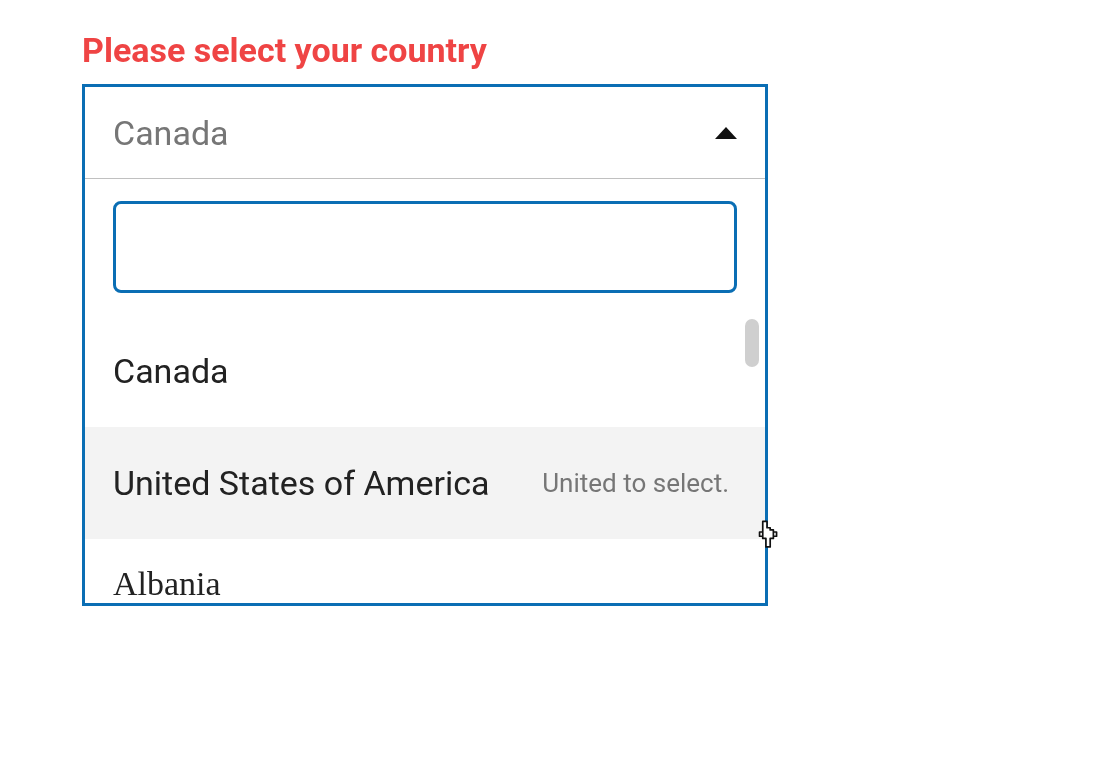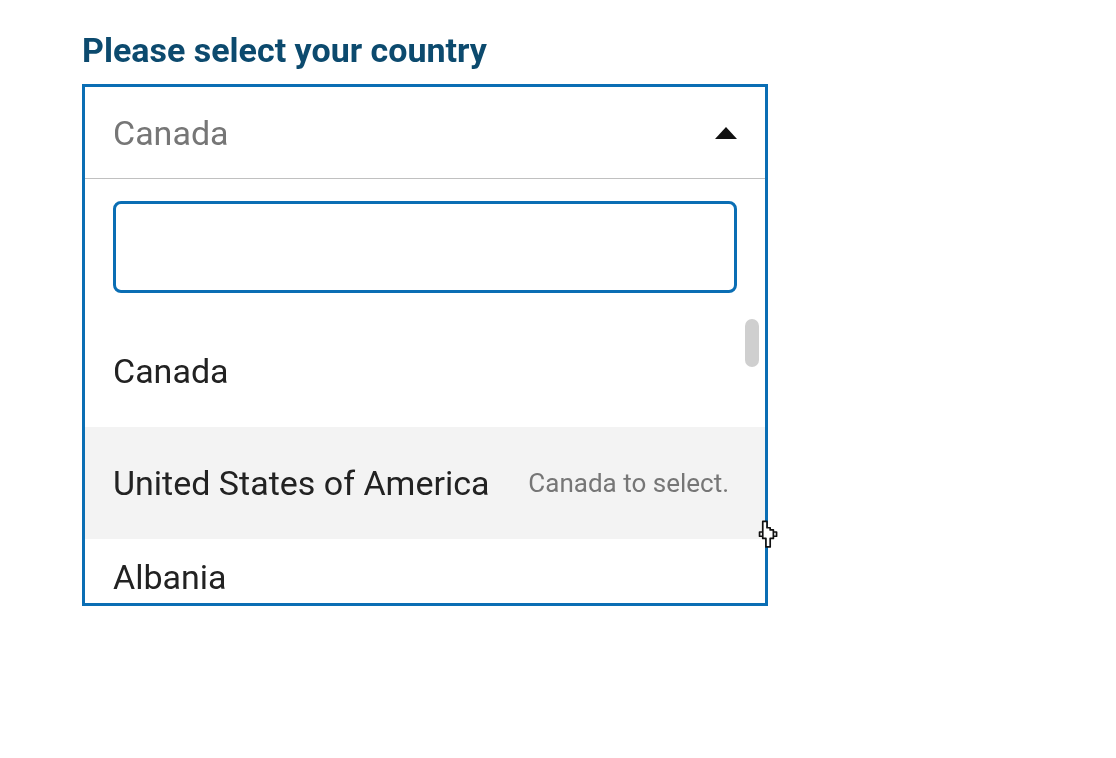--- a/index.html
+++ b/index.html
@@ -11,21 +11,21 @@
       font-family: -apple-system, BlinkMacSystemFont, "Segoe UI", Roboto, Helvetica, Arial, sans-serif;
       background: #ffffff;
       width: 1116px;
       height: 758px;
       position: relative;
       padding: 30px 0 0 82px;
     }
     .label {
       font-size: 34px;
       font-weight: 700;
-      color: #0c4a6e;
+      color: #ef4444;
       margin-bottom: 14px;
     }
     .combobox-container {
       width: 686px;
       border: 3px solid #0a6eb4;
       background: #ffffff;
       position: relative;
     }
     .selected-row {
       display: flex;
@@ -80,22 +80,23 @@
     .option.hovered {
       background: #f3f3f3;
       gap: 19px;
     }
     .option .hint {
       font-size: 26px;
       color: #767676;
     }
     .option.last {
       min-height: 64px;
-      align-items: center;
+      align-items: flex-end;
       padding-top: 12px;
+      font-family: Liberation Serif, serif;
     }
     .scrollbar-track {
       position: absolute;
       right: 6px;
       top: 4px;
       width: 14px;
       height: 48px;
       background: #cfcfcf;
       border-radius: 7px;
     }
@@ -128,21 +129,21 @@
     <div class="scrollbar-track"></div>
 
     <div class="options-list">
 
       <div class="option">
         <span>Canada</span>
       </div>
 
       <div class="option hovered">
         <span>United States of America</span>
-        <span class="hint">Canada to select.</span>
+        <span class="hint">United to select.</span>
       </div>
 
 
       <div class="option last">
         <span>Albania</span>
       </div>
 
     </div>
   </div>
 

